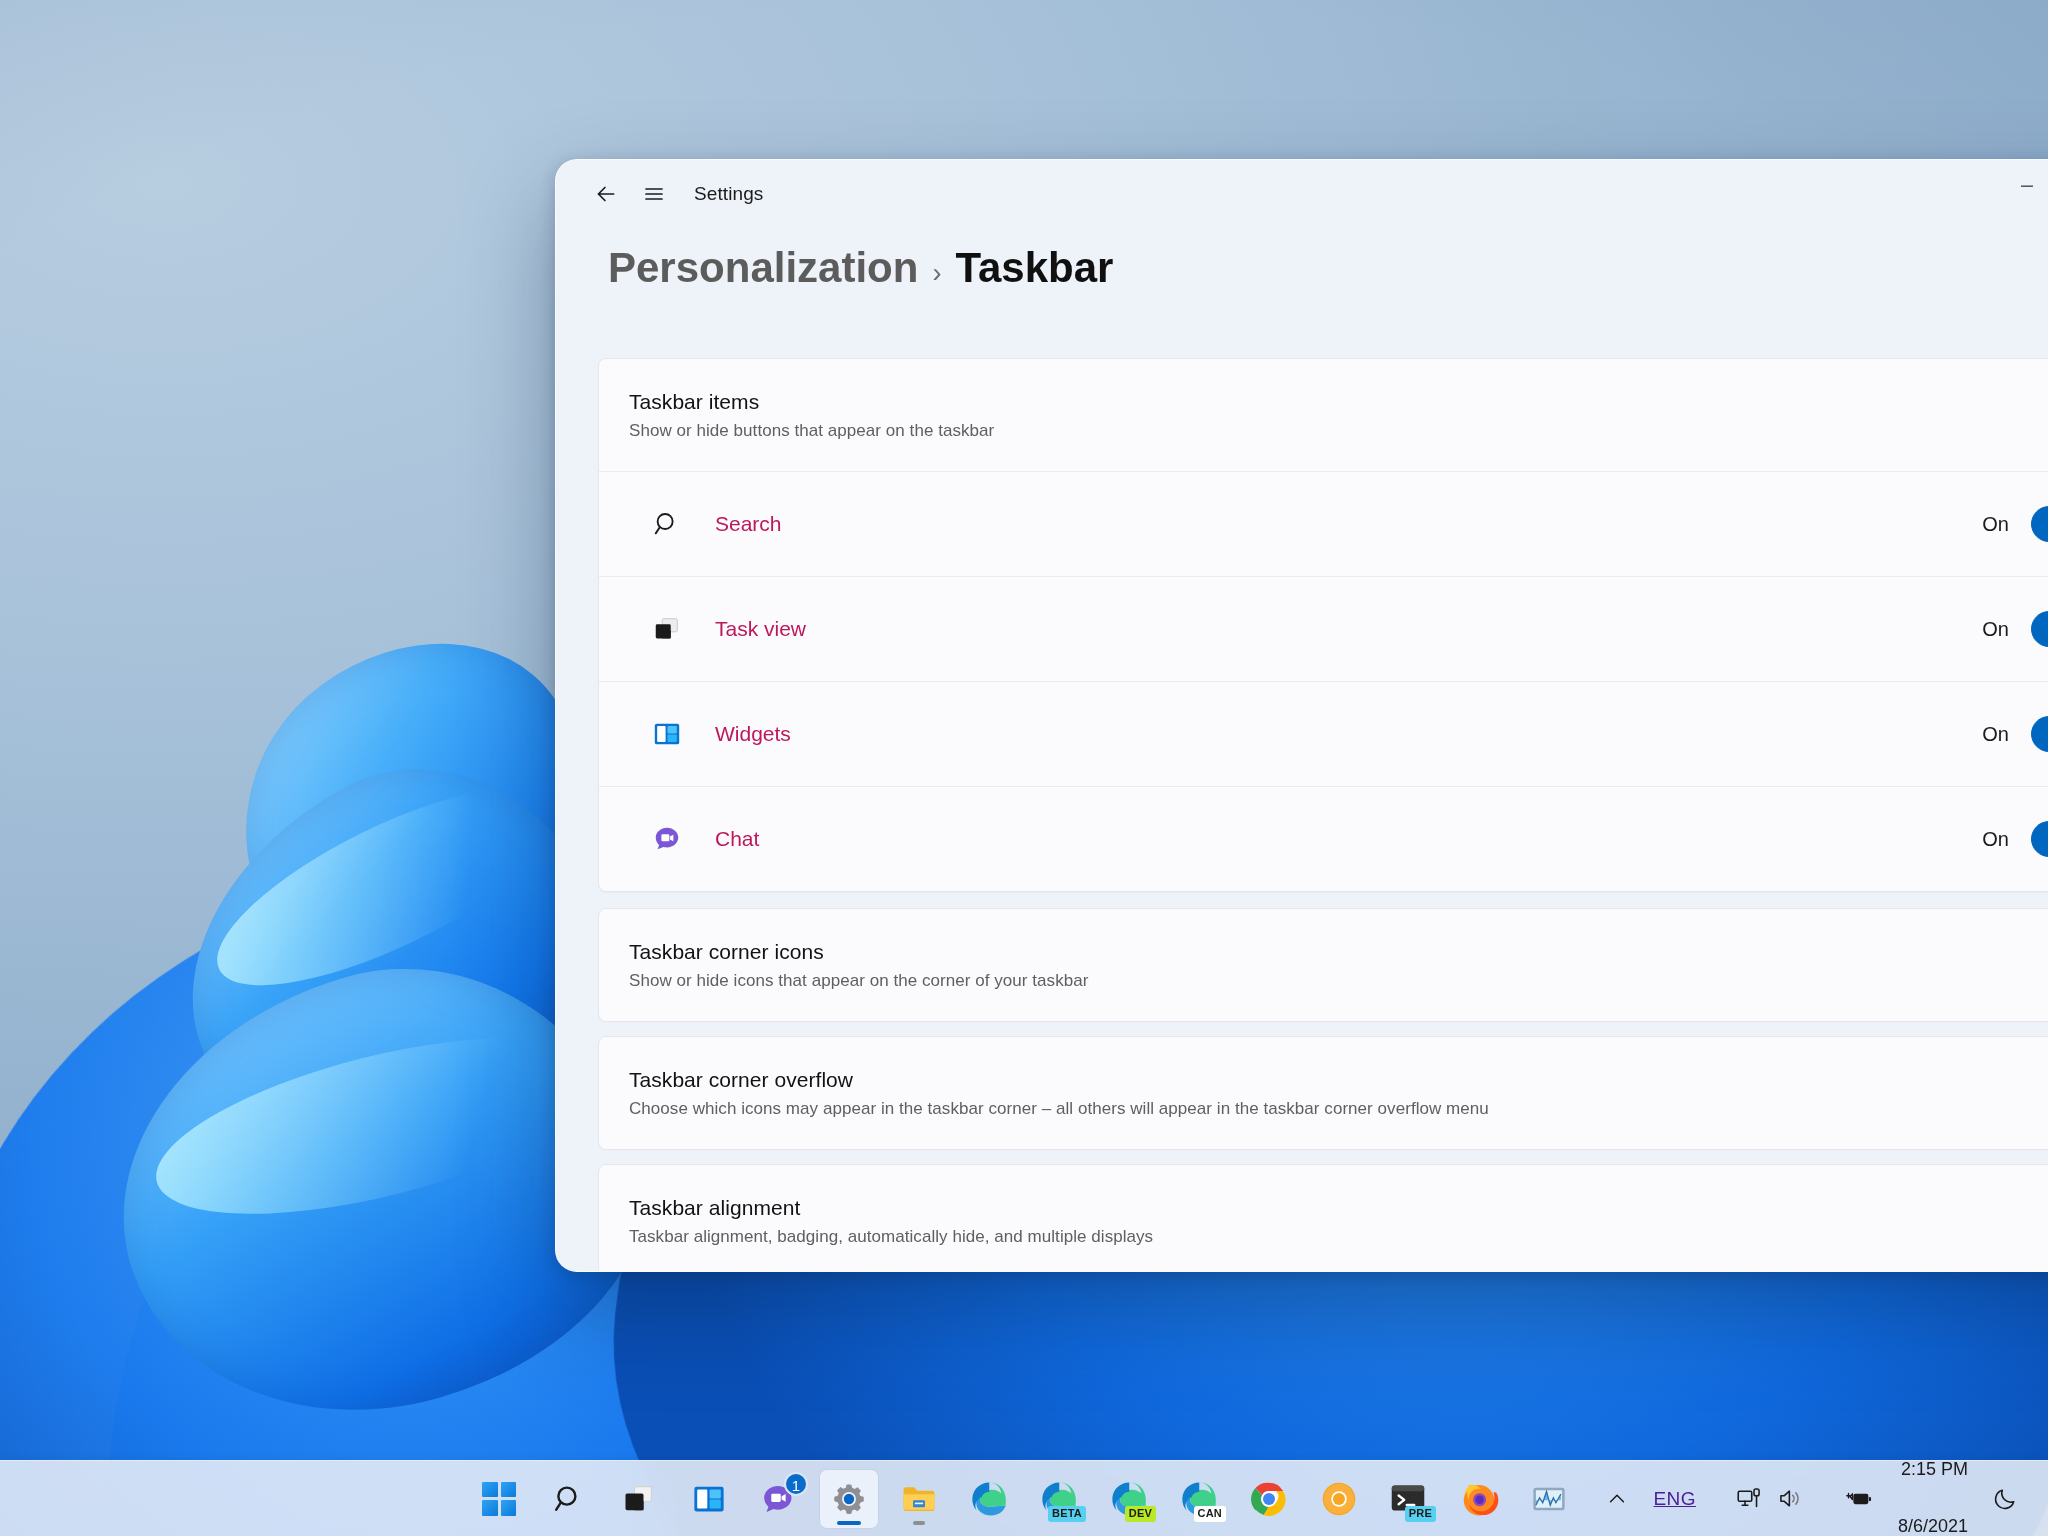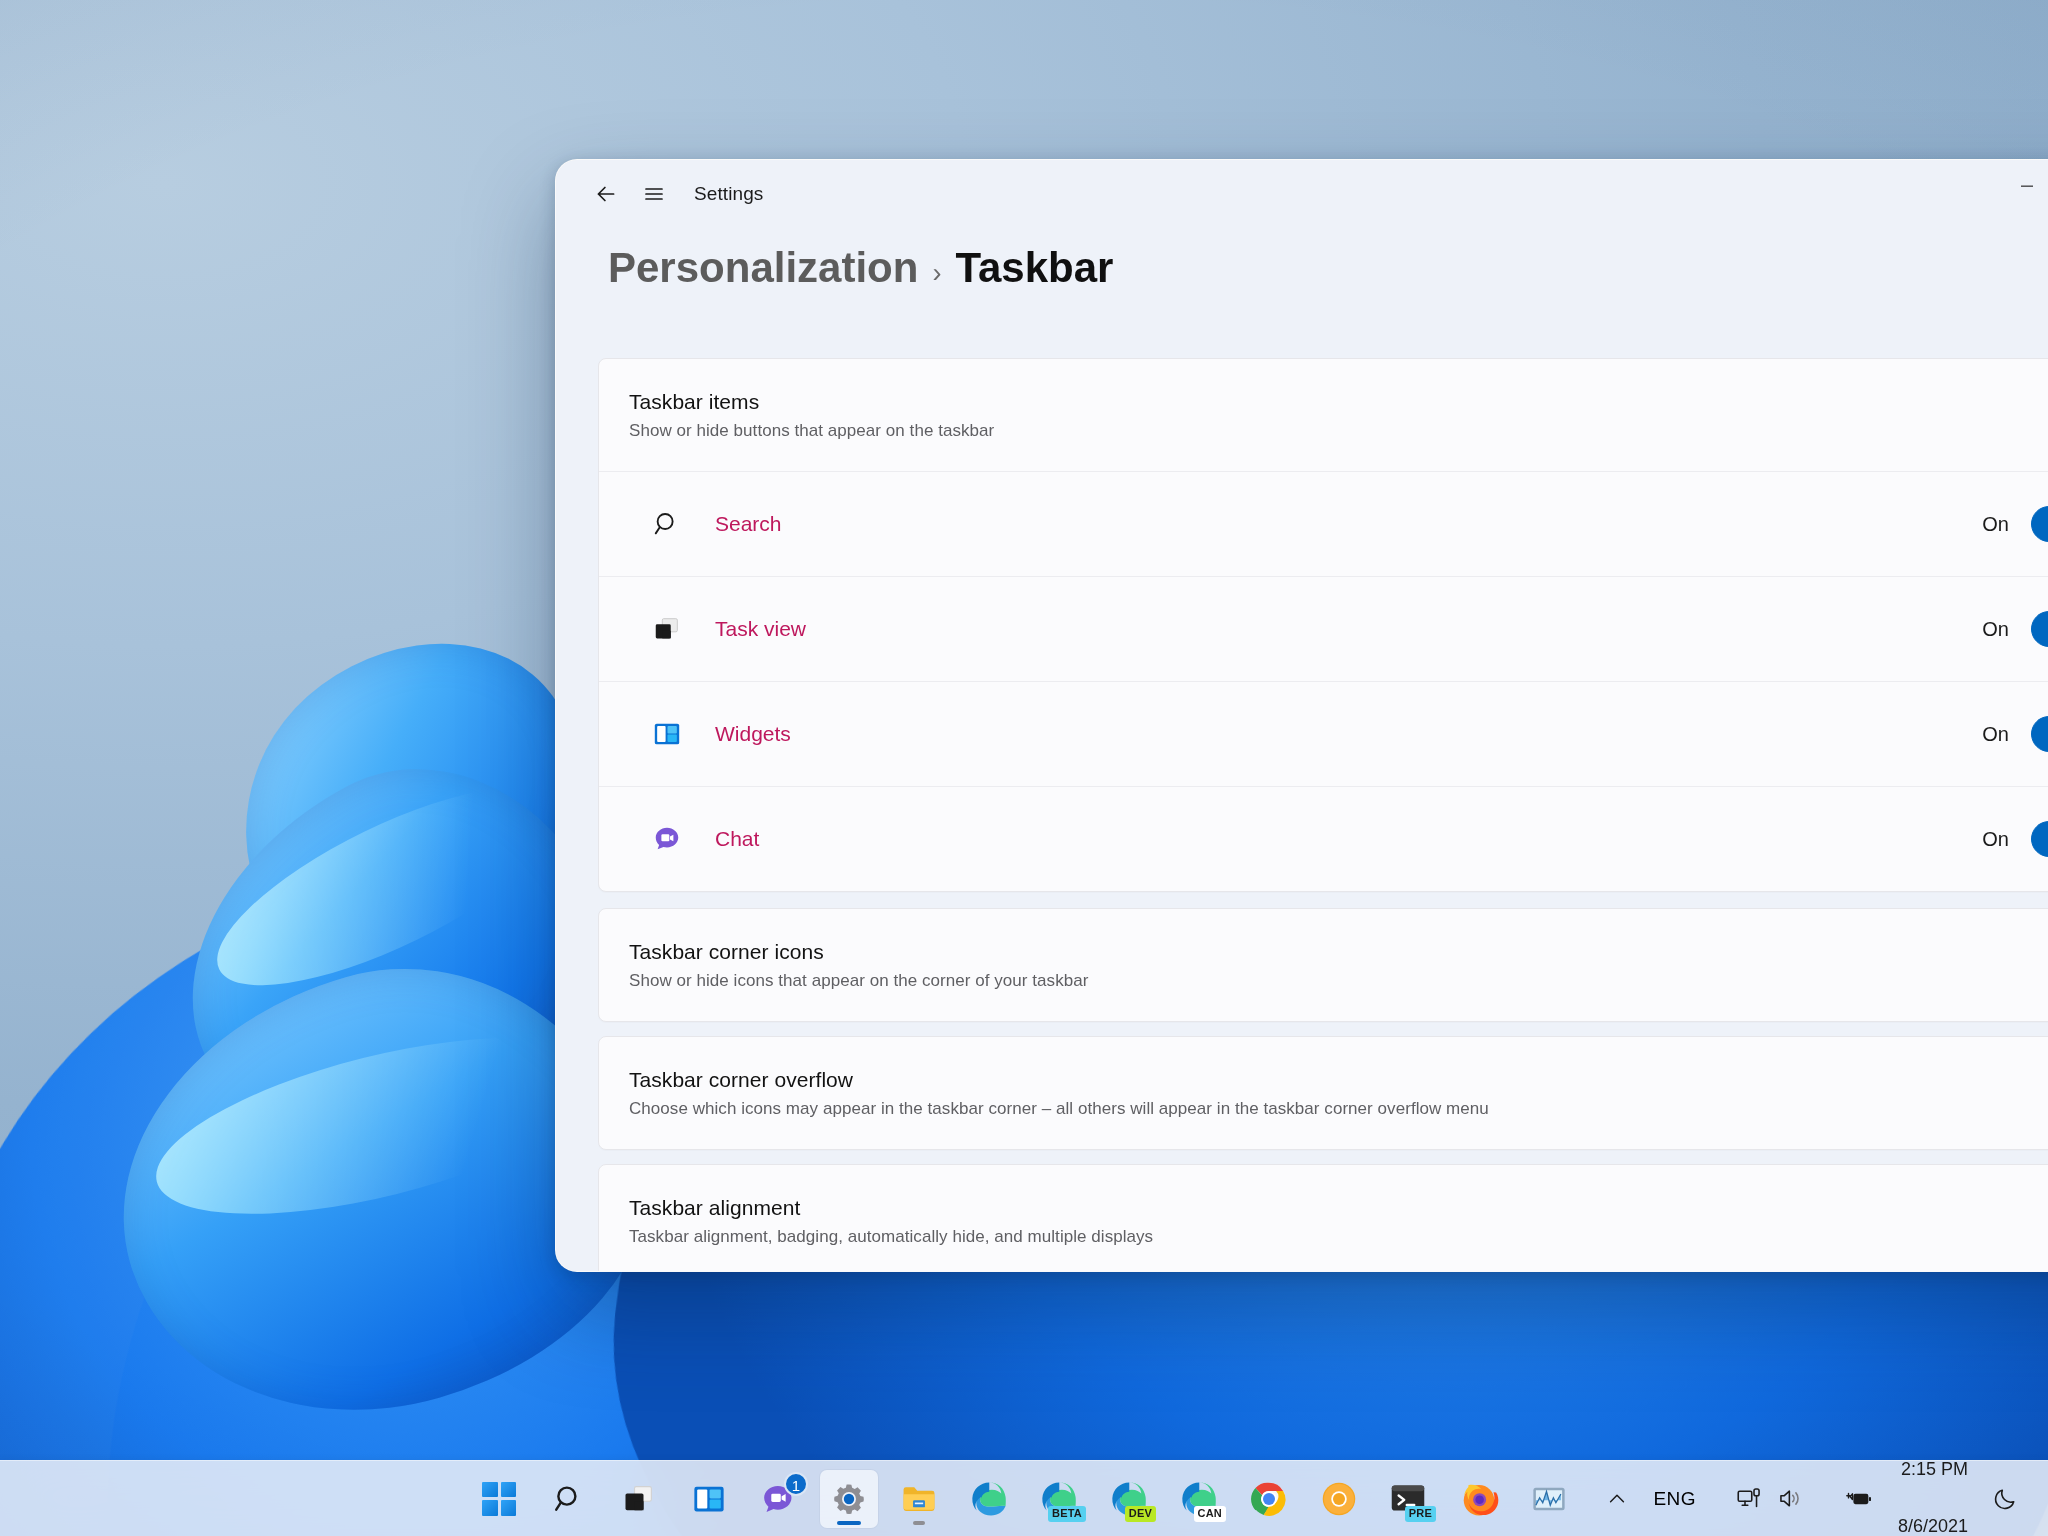--- a/index.html
+++ b/index.html
@@ -262,21 +262,22 @@
 
   .tb-right{
     position:absolute; right:18px;
     display:flex; align-items:center; gap:2px; height:76px;
   }
   .tray-btn{
     height:56px;
     display:flex; align-items:center; justify-content:center;
     padding:0 12px;
     border-radius:6px; cursor:pointer;
-    color:#000000;
+    color:#4c1d95;
+    text-decoration:underline;
   }
   .tray-lang{ font-size:19px; letter-spacing:.4px; }
   .tray-icons{ display:flex; align-items:center; gap:14px; padding:0 14px; }
   .clock{
     display:flex; flex-direction:column; align-items:flex-end;
     font-size:18px; line-height:1.32; color:#1b1b1b;
     padding:0 10px;
     gap:33px;
   }
   .winlogo{ width:34px; height:34px; display:grid; grid-template-columns:1fr 1fr; grid-template-rows:1fr 1fr; gap:3px; }

